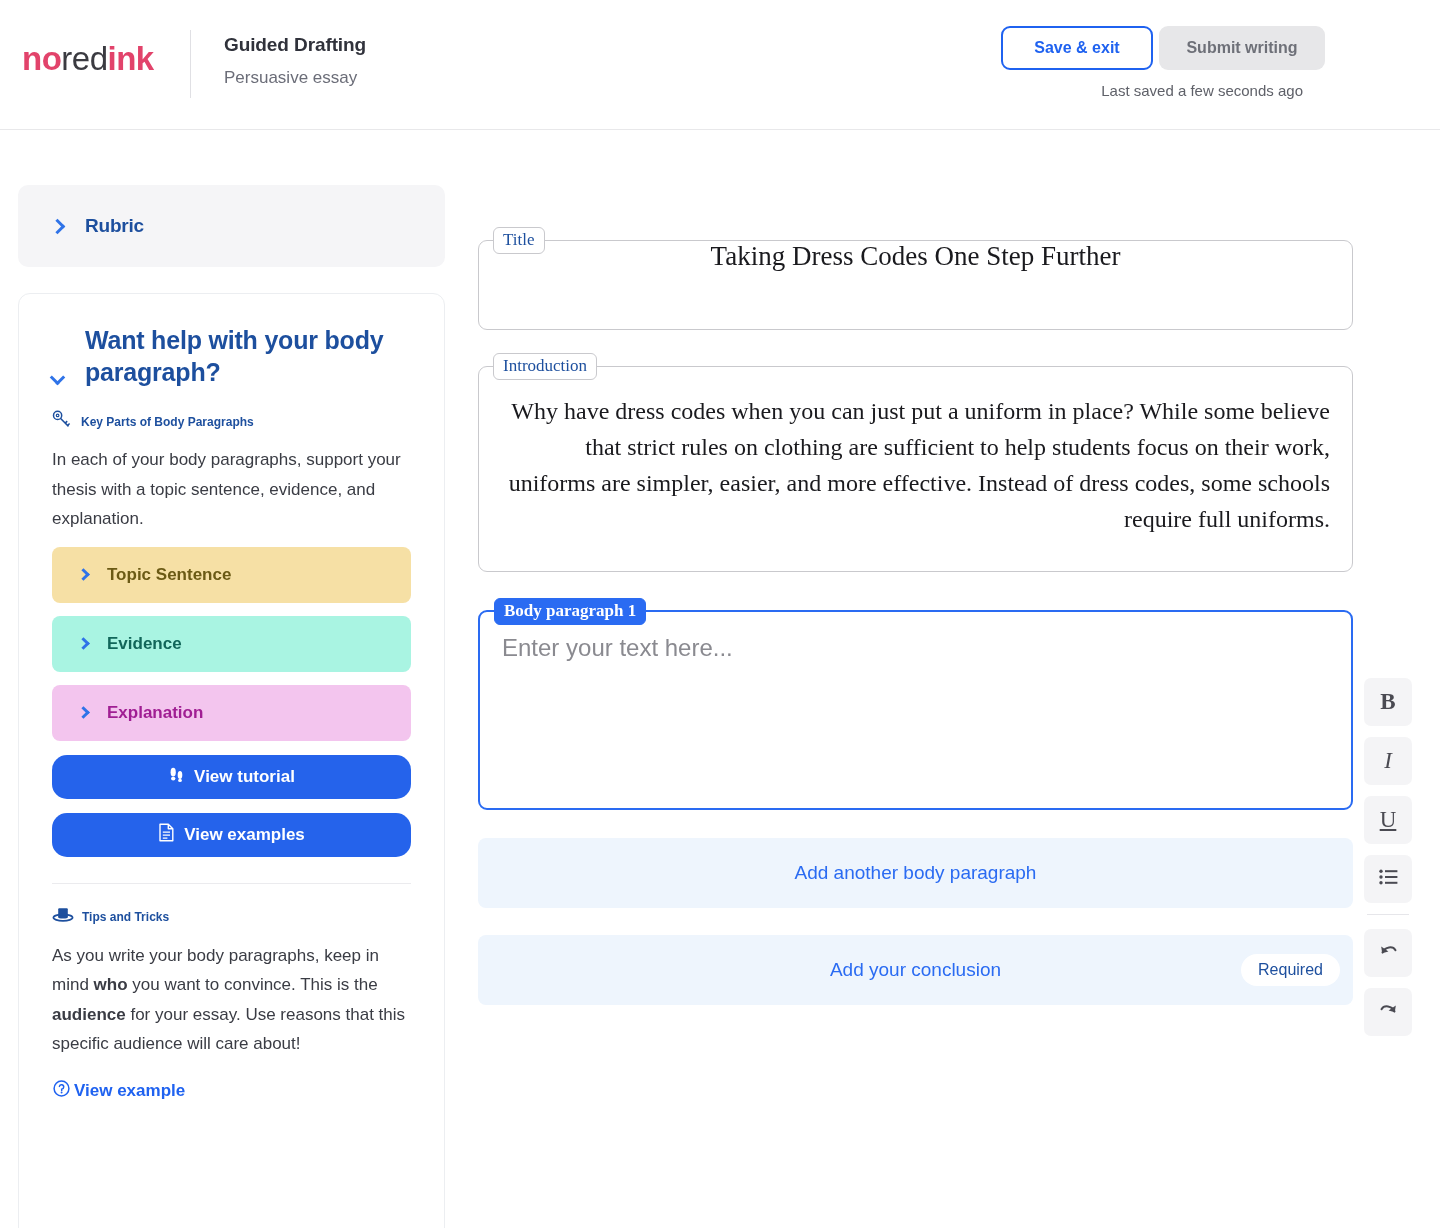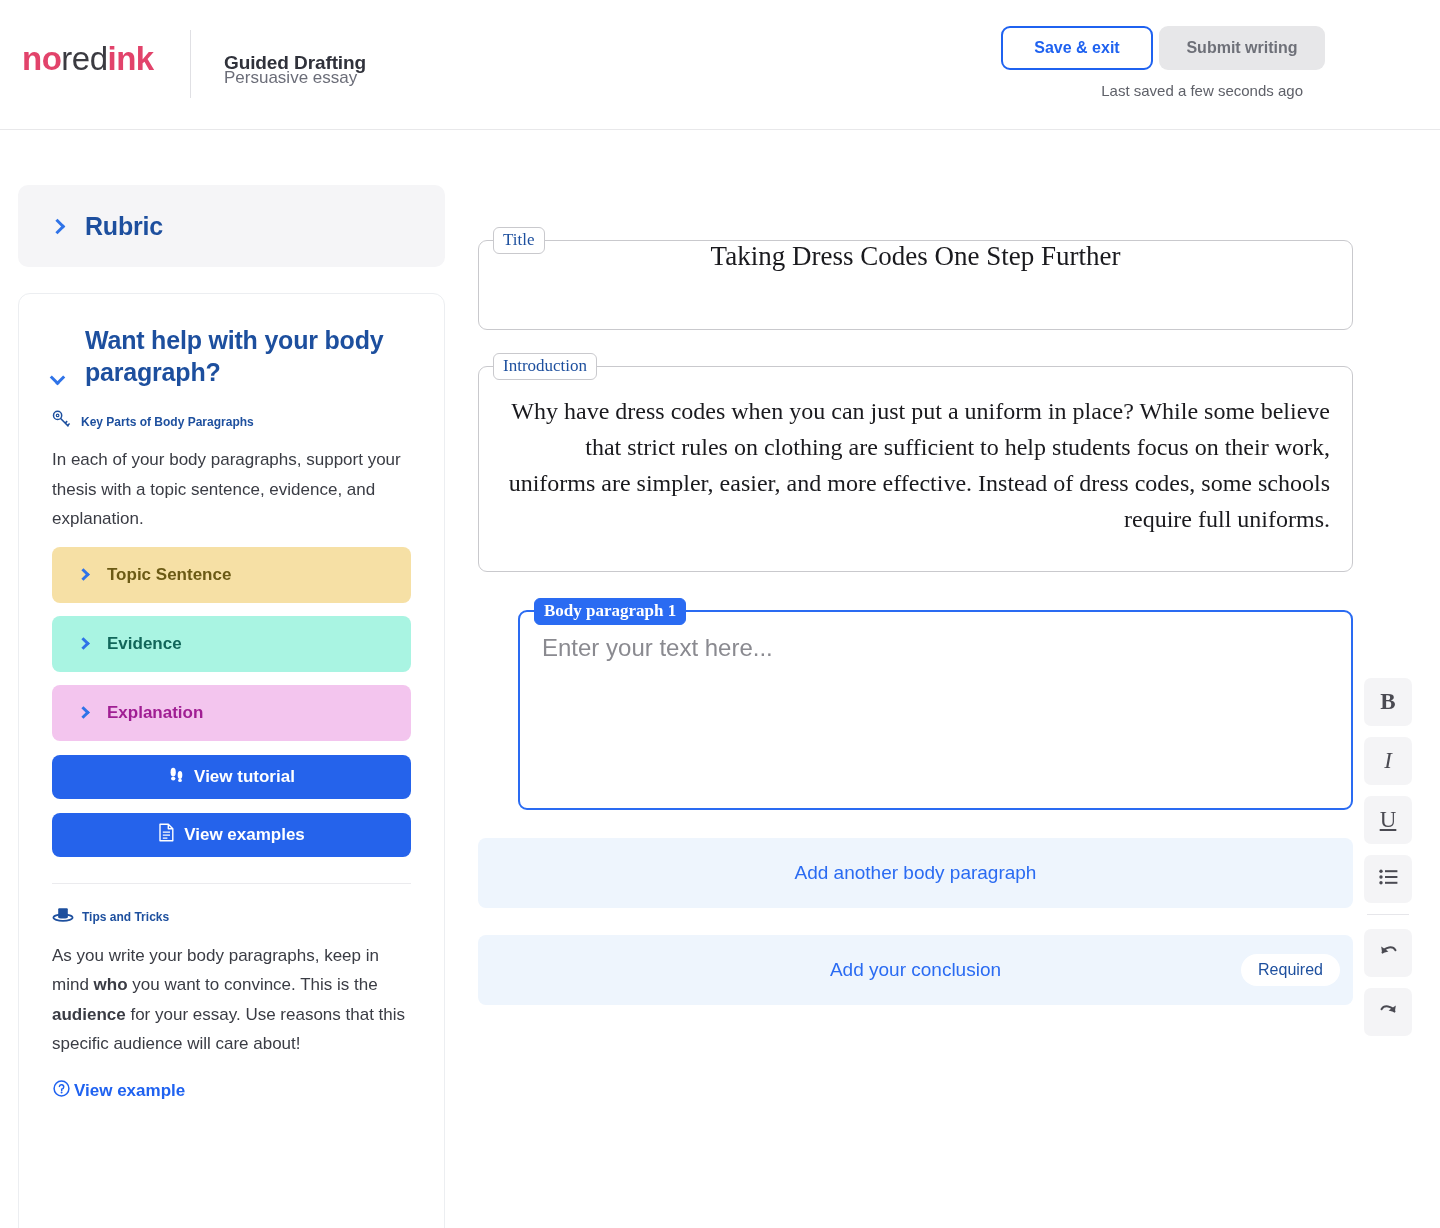--- a/index.html
+++ b/index.html
@@ -31,21 +31,21 @@
   .logo .seg-ink { color: #e2436b; }
 
   .header-divider {
     position: absolute;
     left: 190px; top: 30px;
     width: 1px; height: 68px;
     background: #e0e0e4;
   }
   .header-title {
     position: absolute;
-    left: 224px; top: 52px;
+    left: 224px; top: 34px;
     font-size: 19px;
     font-weight: 700;
     color: #30323b;
     letter-spacing: -0.1px;
   }
   .header-subtitle {
     position: absolute;
     left: 224px; top: 68px;
     font-size: 17px;
     color: #6b6d78;
@@ -109,21 +109,21 @@
     display: inline-block;
     width: 11px; height: 11px;
     border-right: 3.4px solid #2f73e8;
     border-bottom: 3.4px solid #2f73e8;
     flex: none;
   }
   .chev.right { transform: rotate(-45deg); }
   .chev.down  { transform: rotate(45deg); margin-bottom: 5px; }
   .rubric-label {
     margin-left: 22px;
-    font-size: 25px;
+    font-size: 19px;
     font-weight: 700;
     color: #1d4f9e;
     letter-spacing: -0.2px;
   }
 
   .help-card {
     margin-top: 26px;
     background: #fff;
     border: 1px solid #eceef1;
     border-radius: 12px;
@@ -175,21 +175,21 @@
   .part-row .chev { width: 9px; height: 9px; border-width: 3px; }
   .part-label {
     margin-left: 19px;
     font-size: 17px;
     font-weight: 700;
   }
 
   .pill-btn {
     height: 44px;
     background: #2563eb;
-    border-radius: 8px;
+    border-radius: 15px;
     display: flex;
     align-items: center;
     justify-content: center;
     color: #fff;
     font-size: 17px;
     font-weight: 700;
     margin-top: 14px;
     cursor: pointer;
     border: none;
     width: 100%;
@@ -267,21 +267,20 @@
     font-family: "Liberation Serif", serif;
     font-size: 24px;
     line-height: 1.5;
     color: #1a1a1e;
   }
 
   .field-body {
     margin-top: 38px;
     height: 200px;
     padding: 22px 22px;
-    margin-left: 40px;
   }
   .placeholder {
     font-family: Liberation Sans, sans-serif;
     font-size: 24px;
     color: #8a8a90;
   }
 
   .add-row {
     margin-top: 28px;
     height: 70px;

